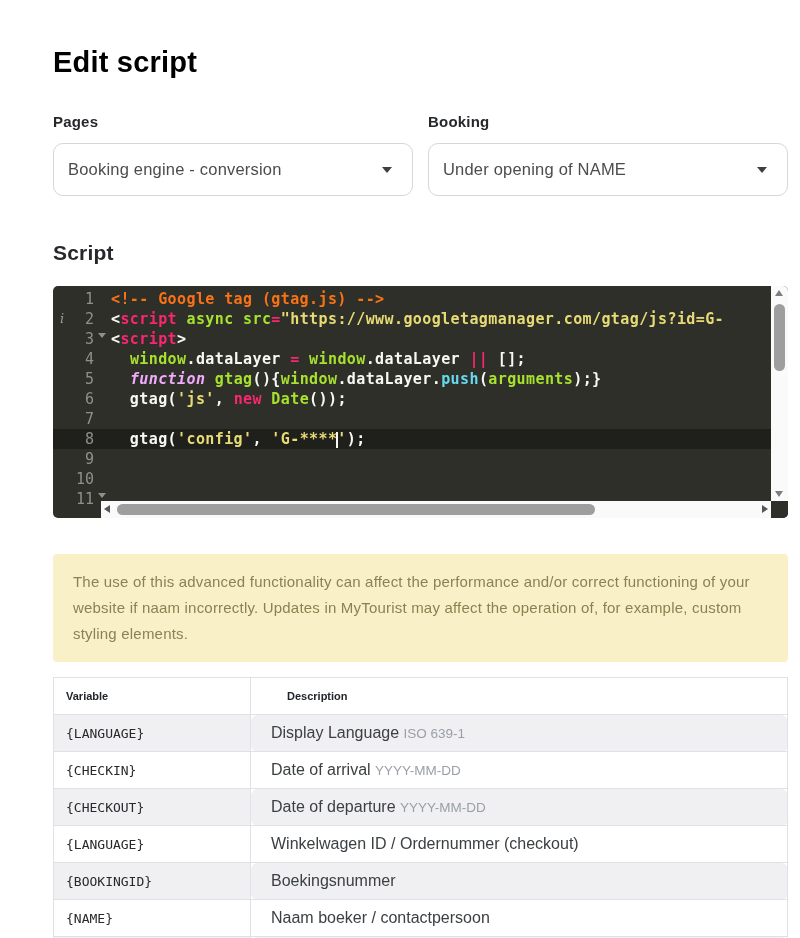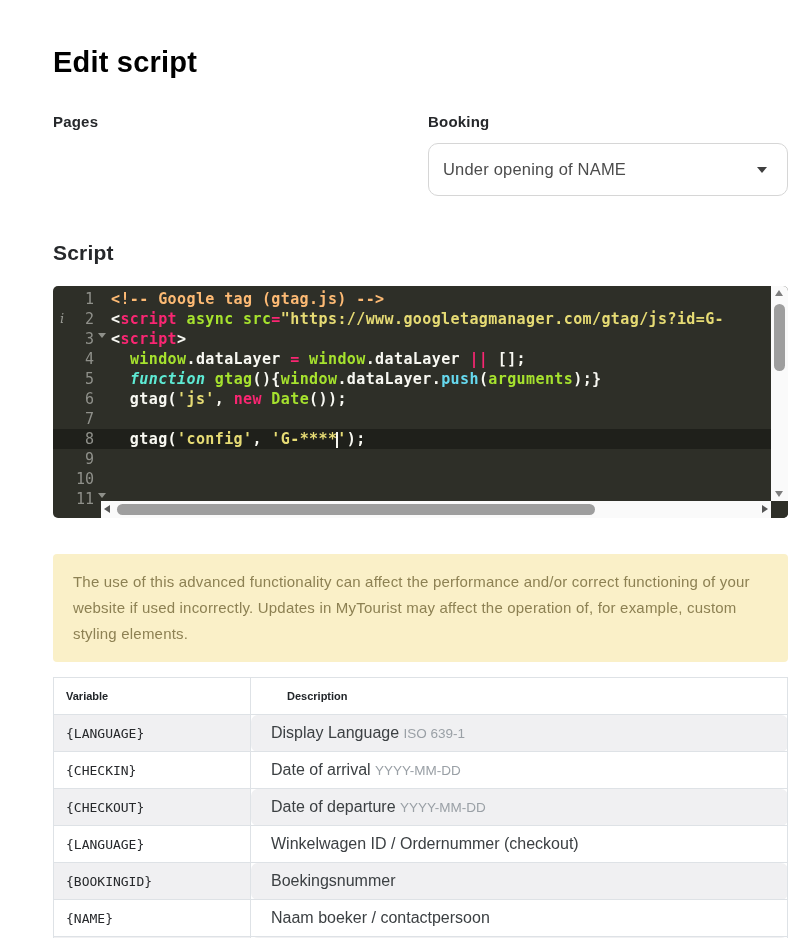--- a/index.html
+++ b/index.html
@@ -28,26 +28,26 @@
   .editor-lines { padding-top: 3px; }
   .code-line { display: flex; height: 20px; white-space: pre; }
   .code-line.active { background: #1f201b; }
   .gutter-cell { position: relative; flex: 0 0 53px; text-align: right; padding-right: 12px;
     color: #8f908a; font-weight: 400; }
   .gutter-info { position: absolute; left: 7px; top: 0; font-family: "DejaVu Serif", serif;
     font-style: italic; font-size: 13px; color: #9a9b95; }
   .gutter-fold { position: absolute; right: 0px; top: 4px; width: 0; height: 0;
     border-left: 4px solid transparent; border-right: 4px solid transparent; border-top: 5px solid #8f908a; }
   .code-cell { flex: 1; overflow: hidden; padding-left: 5px; letter-spacing: 0.4px; }
-  .tok-comment { color: #fdba74; text-align: center; }
+  .tok-comment { color: #f97316; text-align: center; }
   .tok-pink    { color: #f92672; }
   .tok-green   { color: #a6e22e; }
   .tok-yellow  { color: #e6db74; }
   .tok-cyan    { color: #66d9ef; }
-  .tok-cyani   { color: #5eead4; font-style: italic; }
+  .tok-cyani   { color: #f0abfc; font-style: italic; }
   .tok-white   { color: #f8f8f2; }
   .code-cursor { display: inline-block; width: 2px; height: 16px; background: #f8f8f2;
     vertical-align: text-bottom; margin: 0 -1px; }
 
   .vscrollbar { position: absolute; top: 0; right: 0; width: 17px; height: 215px; background: #fafafa; }
   .vthumb { position: absolute; left: 3px; top: 18px; width: 11px; height: 67px; background: #9e9e9e; border-radius: 6px; }
   .arrow-up { position: absolute; top: 4px; left: 4px; width: 0; height: 0;
     border-left: 4.5px solid transparent; border-right: 4.5px solid transparent; border-bottom: 6px solid #7d7d7d; }
   .arrow-dn { position: absolute; bottom: 4px; left: 4px; width: 0; height: 0;
     border-left: 4.5px solid transparent; border-right: 4.5px solid transparent; border-top: 6px solid #7d7d7d; }
@@ -77,20 +77,24 @@
 </head>
 <body>
 
 <div class="content">
 
   <h1 class="page-title">Edit script</h1>
 
   <div class="form-row">
     <div class="field">
       <div class="field-label">Pages</div>
+      <div class="select-box">
+        <span class="select-value">Booking engine - conversion</span>
+        <span class="caret-down"></span>
+      </div>
     </div>
     <div class="field">
       <div class="field-label">Booking</div>
       <div class="select-box">
         <span class="select-value">Under opening of NAME</span>
         <span class="caret-down"></span>
       </div>
     </div>
   </div>
 
@@ -116,21 +120,21 @@
       <span class="arrow-dn"></span>
     </div>
     <div class="hscrollbar">
       <span class="arrow-lf"></span>
       <span class="hthumb"></span>
       <span class="arrow-rt"></span>
     </div>
     <div class="scroll-corner"></div>
   </div>
 
-  <div class="warning-box">The use of this advanced functionality can affect the performance and/or correct functioning of your website if used incorrectly. Updates in MyTourist may affect the operation of, for example, custom styling elements.</div>
+  <div class="warning-box">The use of this advanced functionality can affect the performance and/or correct functioning of your website if naam incorrectly. Updates in MyTourist may affect the operation of, for example, custom styling elements.</div>
 
   <table class="vars-table">
     <thead>
       <tr>
         <th class="col-variable">Variable</th>
         <th class="col-desc">Description</th>
       </tr>
     </thead>
     <tbody id="vars-tbody">
         <tr>

